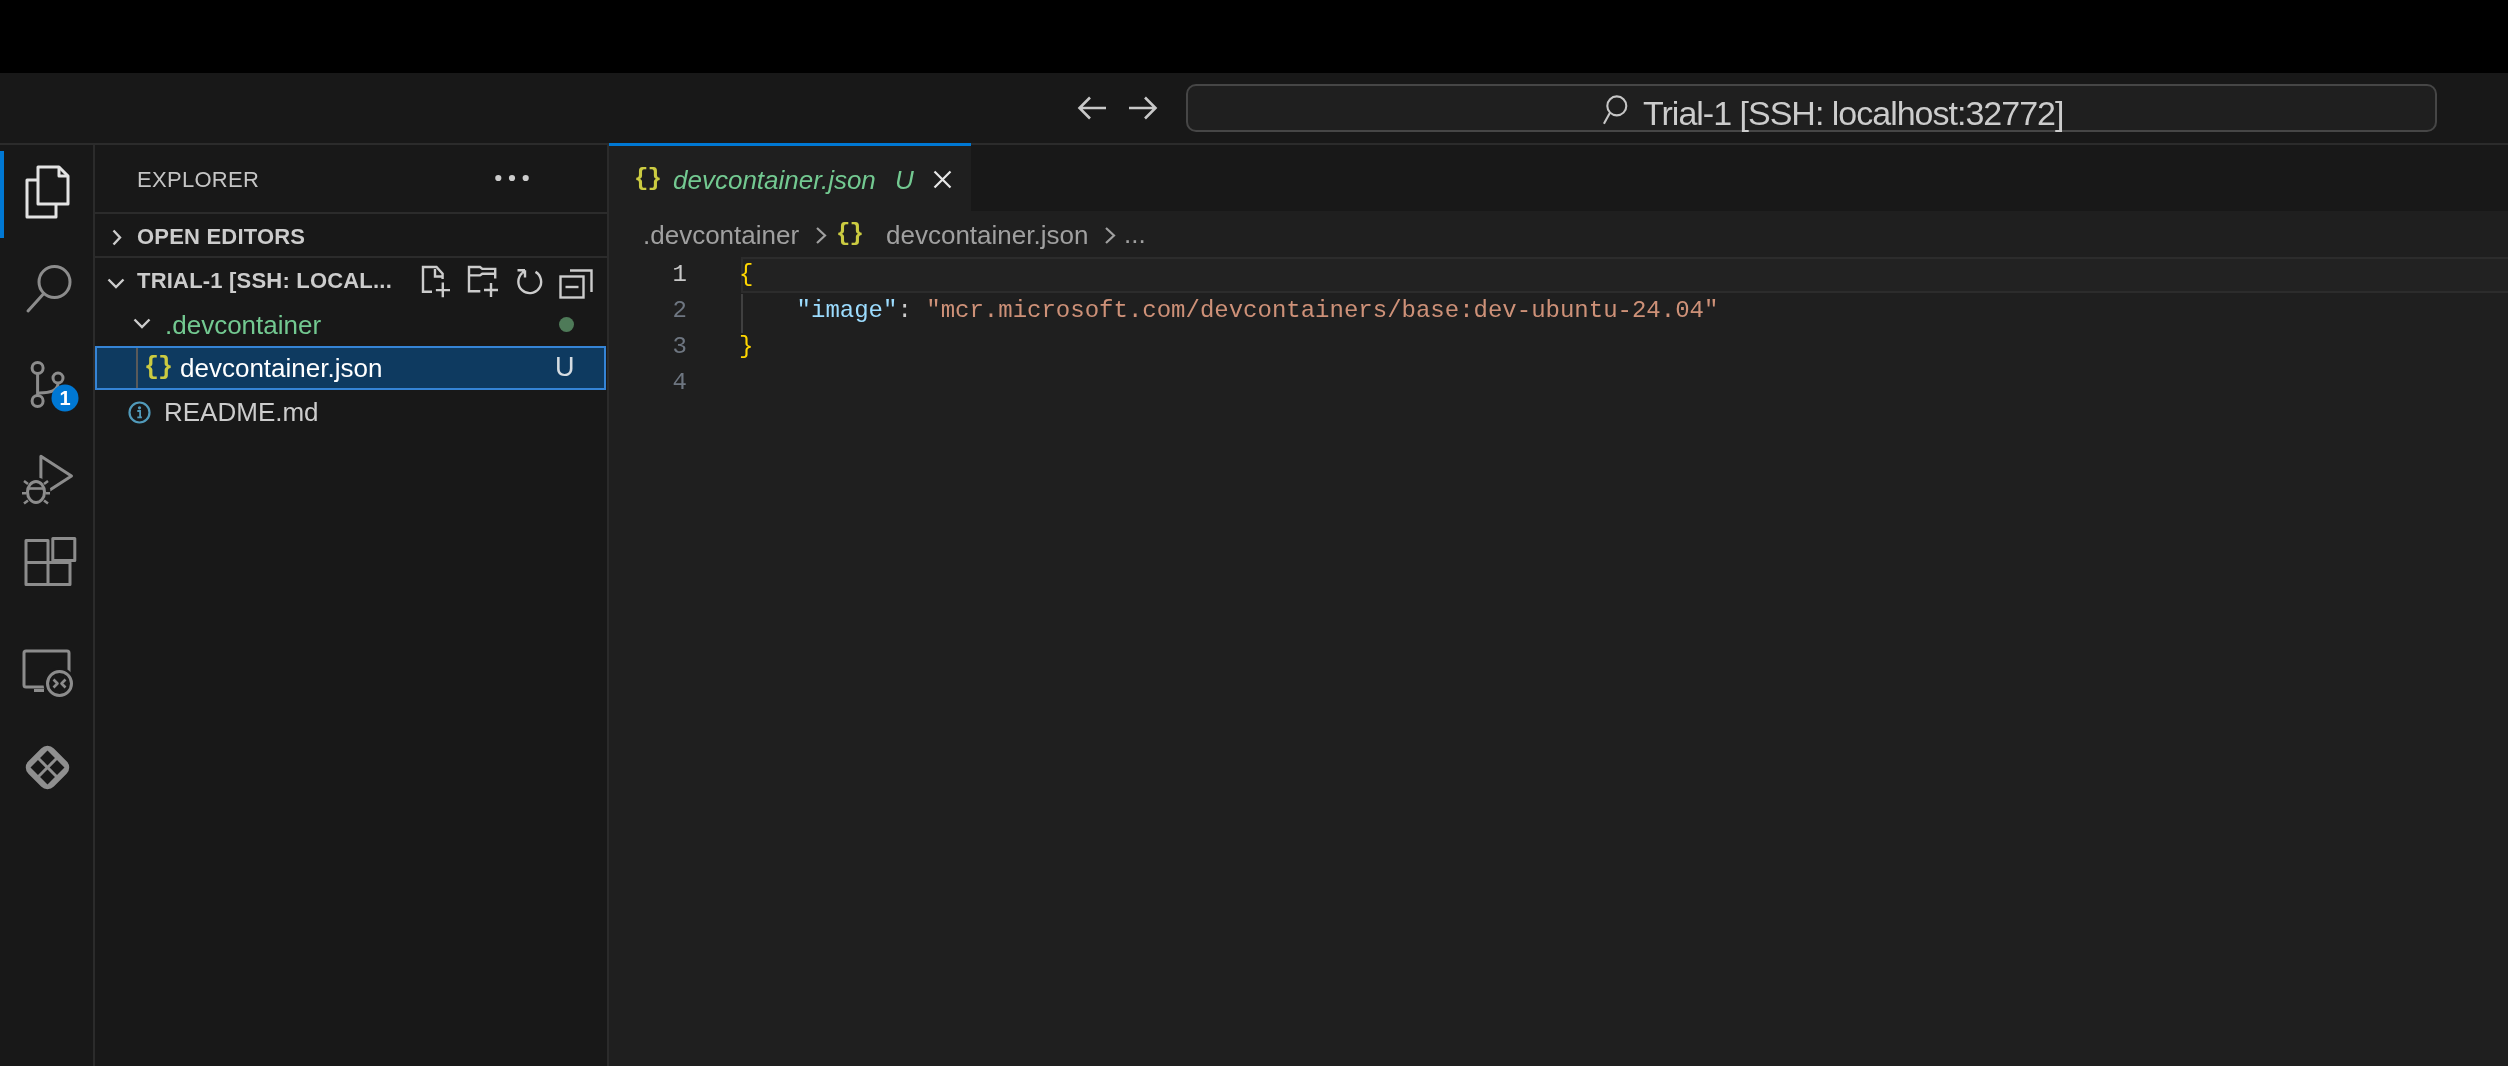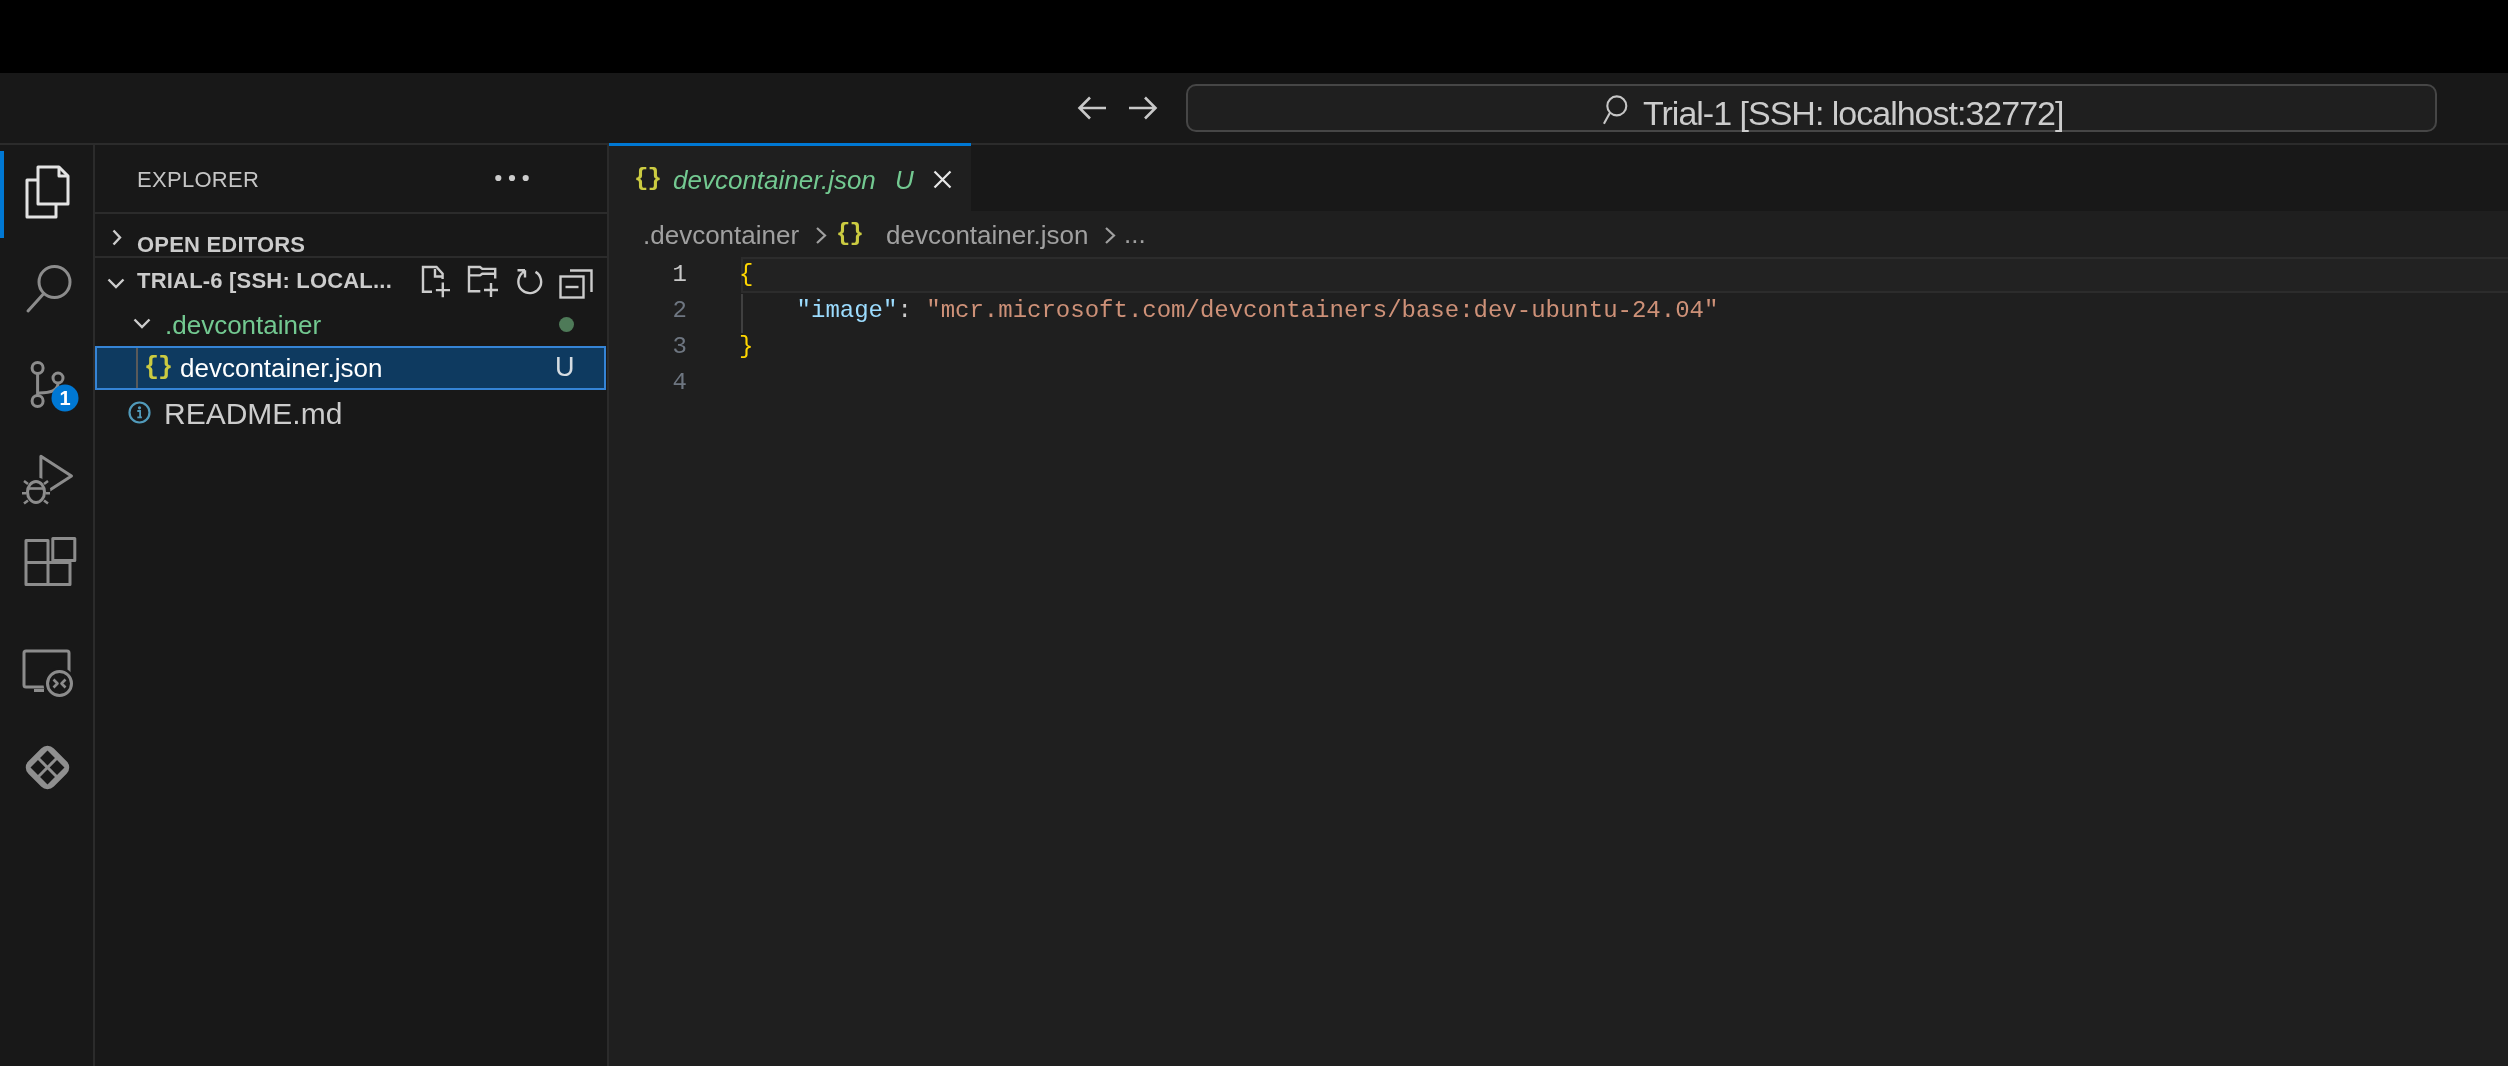--- a/index.html
+++ b/index.html
@@ -93,27 +93,27 @@
 <svg class="abs" style="left:494px;top:172px;" width="40" height="12" viewBox="0 0 40 12" fill="#cccccc">
   <circle cx="4.3" cy="6" r="3.1"></circle>
     <circle cx="18" cy="6" r="3.1"></circle>
     <circle cx="31.7" cy="6" r="3.1"></circle>
 </svg>
 <div class="abs" style="left:95px;top:212px;width:512px;height:2px;background:#2b2b2b;"></div>
 
 <svg class="abs" style="left:112px;top:229px;" width="10" height="17" viewBox="0 0 10 17" fill="none" stroke="#cccccc" stroke-width="2.4">
     <polyline points="1.5,1.5 8,8.5 1.5,15.5"></polyline>
   </svg>
-<div class="abs" style="left:137px;top:224px;color:#cccccc;font-size:22px;font-weight:bold;letter-spacing:0.2px;margin-top:8px;">OPEN EDITORS</div>
+<div class="abs" style="left:137px;top:224px;color:#cccccc;font-size:22px;font-weight:bold;letter-spacing:0.2px;">OPEN EDITORS</div>
 <div class="abs" style="left:95px;top:256px;width:512px;height:2px;background:#2b2b2b;"></div>
 
 <svg class="abs" style="left:107px;top:278px;" width="18" height="11" viewBox="0 0 18 11" fill="none" stroke="#cccccc" stroke-width="2.4">
     <polyline points="1.5,1.5 9,9 16.5,1.5"></polyline>
   </svg>
-<div class="abs" style="left:137px;top:268px;color:#cccccc;font-size:22px;font-weight:bold;letter-spacing:0.2px;">TRIAL-6 [SSH: LOCAL...</div>
+<div class="abs" style="left:137px;top:268px;color:#cccccc;font-size:22px;font-weight:bold;letter-spacing:0.2px;">TRIAL-1 [SSH: LOCAL...</div>
 
 <svg class="abs" style="left:420px;top:264px;" width="32" height="36" viewBox="0 0 32 36" fill="none" stroke="#cccccc" stroke-width="2.4">
   <path d="M12 27.7 H3 V3 H16.5 L22.6 9.6 V15"></path>
   <path d="M15 4.9 V12.5 H22.2"></path>
   <path d="M22.8 18.6 V33.2 M15.9 26.1 H30"></path>
 </svg>
 
 <svg class="abs" style="left:466px;top:264px;" width="36" height="38" viewBox="0 0 36 38" fill="none" stroke="#cccccc" stroke-width="2.4">
   <path d="M14.3 27.3 H3 V3 H14 L16.3 4.9 H29.2 V14.5"></path>
   <path d="M3 11.4 H14 L16.3 9.7 H29.2"></path>
@@ -141,21 +141,21 @@
 <div class="abs" style="left:136px;top:348px;width:2px;height:40px;background:#5a5a5a;"></div>
 <div class="abs mono" style="left:144px;top:353px;color:#cbcb41;font-size:25px;font-weight:bold;letter-spacing:-1px;">{}</div>
 <div class="abs" style="left:180px;top:353px;color:#ffffff;font-size:26px;">devcontainer.json</div>
 <div class="abs" style="left:555px;top:352px;color:#d5dce2;font-size:27px;">U</div>
 
 <svg class="abs" style="left:128px;top:401px;" width="23" height="23" viewBox="0 0 23 23" fill="none">
   <circle cx="11.5" cy="11.5" r="10" stroke="#519aba" stroke-width="2.2"></circle>
   <circle cx="11.5" cy="6.8" r="1.6" fill="#519aba"></circle>
   <path d="M9.3 10 h2.8 v6.2 M9.3 16.4 h4.6" stroke="#519aba" stroke-width="1.8"></path>
 </svg>
-<div class="abs" style="left:164px;top:397px;color:#cccccc;font-size:30px;">README.md</div>
+<div class="abs" style="left:164px;top:397px;color:#cccccc;font-size:26px;">README.md</div>
 
 <div class="abs" style="left:609px;top:145px;width:1899px;height:921px;background:#1f1f1f;"></div>
 <div class="abs" style="left:609px;top:145px;width:1899px;height:66px;background:#181818;"></div>
 
 <div class="abs" style="left:609px;top:143px;width:362px;height:68px;background:#1f1f1f;border-top:3px solid #0078d4;"></div>
 <div class="abs mono" style="left:634px;top:165px;color:#cbcb41;font-size:24px;font-weight:bold;letter-spacing:-1px;">{}</div>
 <div class="abs" style="left:673px;top:165px;color:#73c991;font-size:26px;font-style:italic;">devcontainer.json</div>
 <div class="abs" style="left:895px;top:165px;color:#73c991;font-size:26px;font-style:italic;">U</div>
 <svg class="abs" style="left:933px;top:170px;" width="19" height="19" viewBox="0 0 19 19" stroke="#e8e8e8" stroke-width="2.2">
     <path d="M1.5 1.5 L17.5 17.5 M17.5 1.5 L1.5 17.5"></path>

